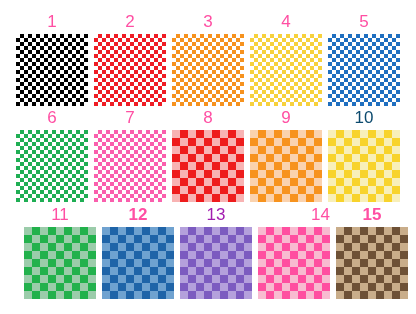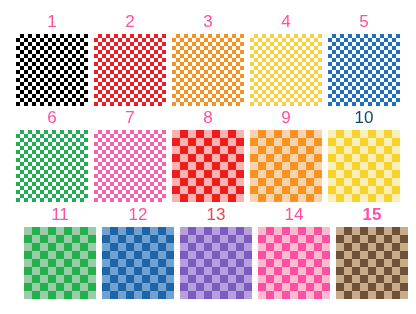--- a/index.html
+++ b/index.html
@@ -118,29 +118,29 @@
         <div class="swatch-label" style="color: #0c4a6e;">10</div>
         <div class="swatch" style="background-color: rgb(248, 239, 185); background-image: linear-gradient(45deg, rgb(248, 211, 44) 25%, transparent 25%, transparent 75%, rgb(248, 211, 44) 75%), linear-gradient(45deg, rgb(248, 211, 44) 25%, transparent 25%, transparent 75%, rgb(248, 211, 44) 75%); background-size: 16px 16px; background-position: 0px 0px, 8px 8px;"></div>
       </div>
     </div>
   <div class="row" id="row-2">
       <div class="cell">
         <div class="swatch-label" style="color: rgb(255, 79, 163);">11</div>
         <div class="swatch" style="background-color: rgb(155, 204, 170); background-image: linear-gradient(45deg, rgb(34, 177, 76) 25%, transparent 25%, transparent 75%, rgb(34, 177, 76) 75%), linear-gradient(45deg, rgb(34, 177, 76) 25%, transparent 25%, transparent 75%, rgb(34, 177, 76) 75%); background-size: 16px 16px; background-position: 0px 0px, 8px 8px;"></div>
       </div>
       <div class="cell">
-        <div class="swatch-label" style="color: rgb(255, 79, 163);">12</div>
+        <div class="swatch-label" style="color: rgb(255, 79, 163); font-weight: bold;">12</div>
         <div class="swatch" style="background-color: rgb(111, 162, 208); background-image: linear-gradient(45deg, rgb(31, 100, 168) 25%, transparent 25%, transparent 75%, rgb(31, 100, 168) 75%), linear-gradient(45deg, rgb(31, 100, 168) 25%, transparent 25%, transparent 75%, rgb(31, 100, 168) 75%); background-size: 16px 16px; background-position: 0px 0px, 8px 8px;"></div>
       </div>
       <div class="cell">
-        <div class="swatch-label" style="color: #ef4444;">13</div>
+        <div class="swatch-label" style="color: #a21caf;">13</div>
         <div class="swatch" style="background-color: rgb(180, 160, 220); background-image: linear-gradient(45deg, rgb(124, 91, 192) 25%, transparent 25%, transparent 75%, rgb(124, 91, 192) 75%), linear-gradient(45deg, rgb(124, 91, 192) 25%, transparent 25%, transparent 75%, rgb(124, 91, 192) 75%); background-size: 16px 16px; background-position: 0px 0px, 8px 8px;"></div>
       </div>
       <div class="cell">
-        <div class="swatch-label" style="color: rgb(255, 79, 163);">14</div>
+        <div class="swatch-label" style="color: rgb(255, 79, 163); text-align: right;">14</div>
         <div class="swatch" style="background-color: rgb(248, 187, 208); background-image: linear-gradient(45deg, rgb(255, 79, 160) 25%, transparent 25%, transparent 75%, rgb(255, 79, 160) 75%), linear-gradient(45deg, rgb(255, 79, 160) 25%, transparent 25%, transparent 75%, rgb(255, 79, 160) 75%); background-size: 16px 16px; background-position: 0px 0px, 8px 8px;"></div>
       </div>
       <div class="cell">
         <div class="swatch-label" style="color: rgb(255, 79, 163); font-weight: bold;">15</div>
         <div class="swatch" style="background-color: rgb(201, 173, 138); background-image: linear-gradient(45deg, rgb(110, 81, 54) 25%, transparent 25%, transparent 75%, rgb(110, 81, 54) 75%), linear-gradient(45deg, rgb(110, 81, 54) 25%, transparent 25%, transparent 75%, rgb(110, 81, 54) 75%); background-size: 16px 16px; background-position: 0px 0px, 8px 8px;"></div>
       </div>
     </div>
 </div>
 
 </body></html>

